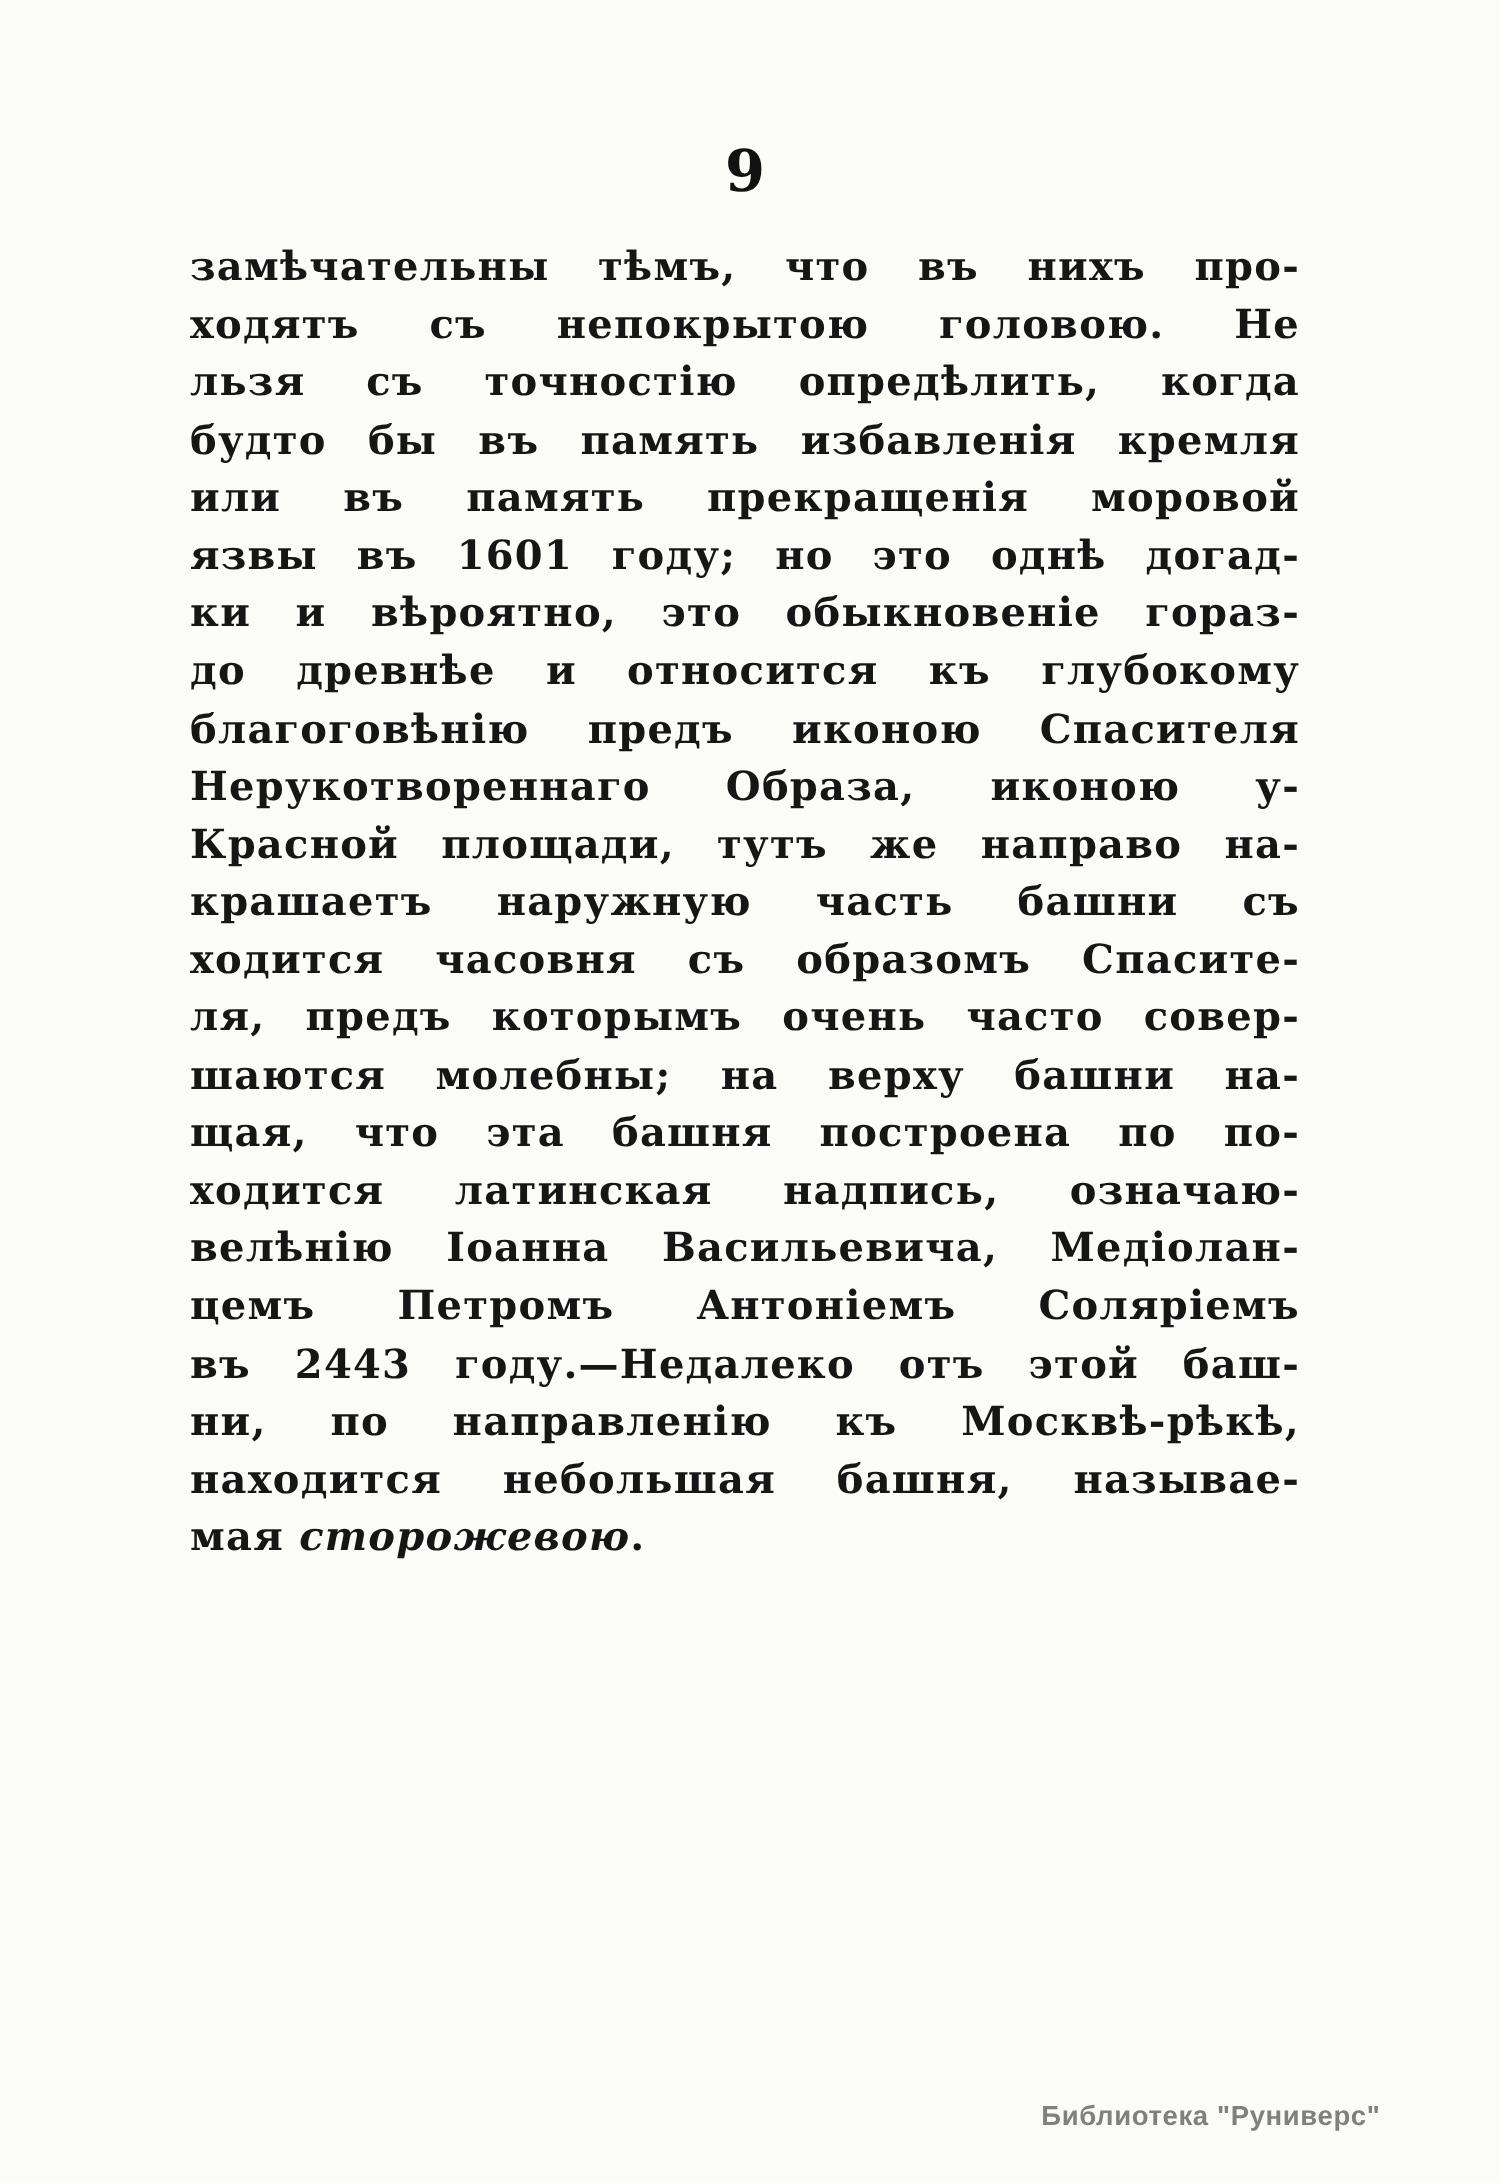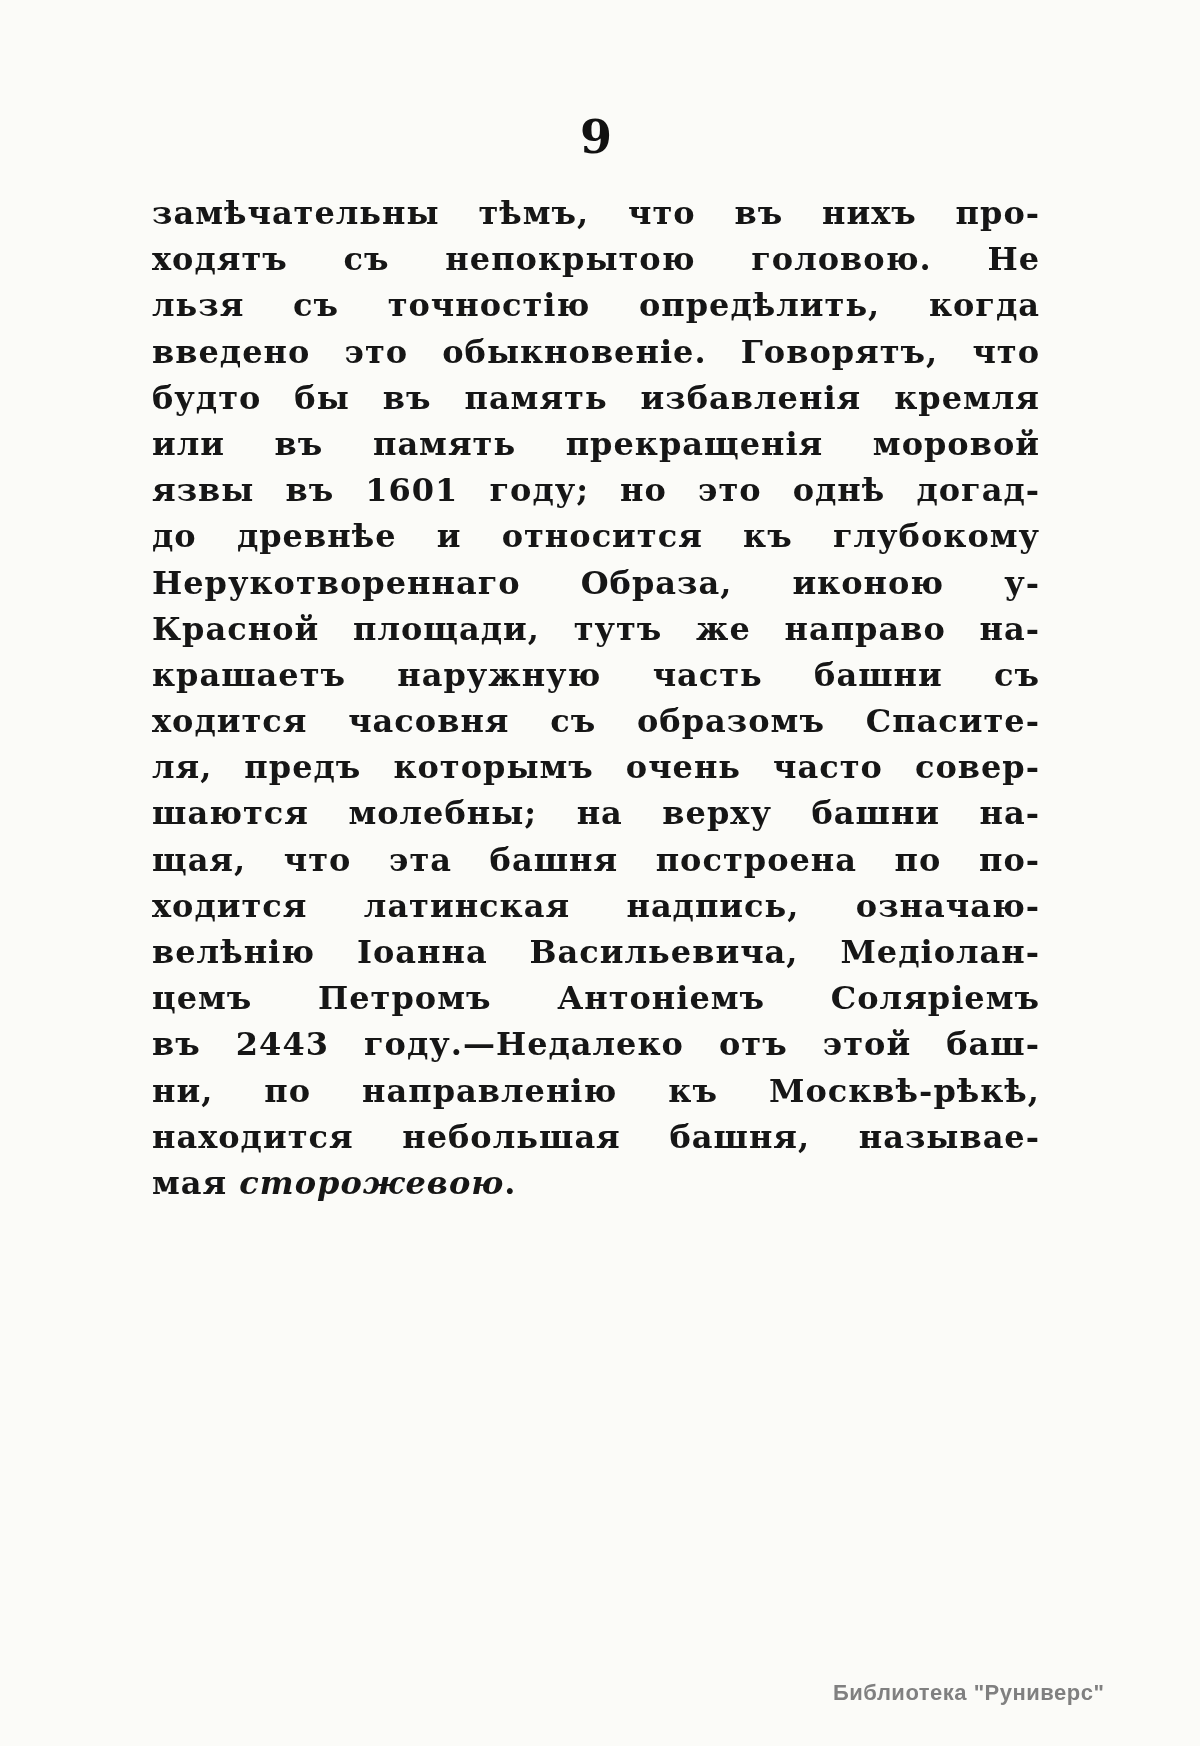--- a/index.html
+++ b/index.html
@@ -67,25 +67,26 @@
 </head>
 <body>
 
 <div class="page">
   <div class="page-number">9</div>
 
   <div class="text-block" id="text-block">
       <div class="line"><span>замѣчательны тѣмъ, что въ нихъ про-</span></div>
       <div class="line"><span>ходятъ съ непокрытою головою. Не</span></div>
       <div class="line"><span>льзя съ точностію опредѣлить, когда</span></div>
-      <div class="line"><span>введено это обыкновеніе. Говорятъ, что</span></div>
       <div class="line"><span>будто бы въ память избавленія кремля</span></div>
       <div class="line"><span>или въ память прекращенія моровой</span></div>
       <div class="line"><span>язвы въ 1601 году; но это однѣ догад-</span></div>
+      <div class="line"><span>ки и вѣроятно, это обыкновеніе гораз-</span></div>
       <div class="line"><span>до древнѣе и относится къ глубокому</span></div>
+      <div class="line"><span>благоговѣнію предъ иконою Спасителя</span></div>
       <div class="line"><span>Нерукотвореннаго Образа, иконою у-</span></div>
       <div class="line"><span>Красной площади, тутъ же направо на-</span></div>
       <div class="line"><span>крашаетъ наружную часть башни съ</span></div>
       <div class="line"><span>ходится часовня съ образомъ Спасите-</span></div>
       <div class="line"><span>ля, предъ которымъ очень часто совер-</span></div>
       <div class="line"><span>шаются молебны; на верху башни на-</span></div>
       <div class="line"><span>щая, что эта башня построена по по-</span></div>
       <div class="line"><span>ходится латинская надпись, означаю-</span></div>
       <div class="line"><span>велѣнію Іоанна Васильевича, Медіолан-</span></div>
       <div class="line"><span>цемъ Петромъ Антоніемъ Соляріемъ</span></div>

